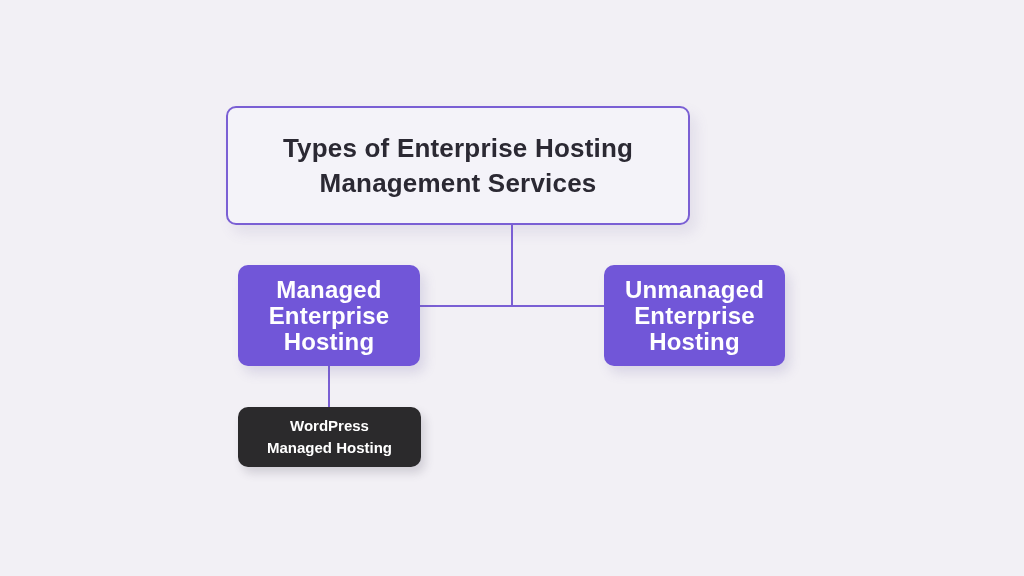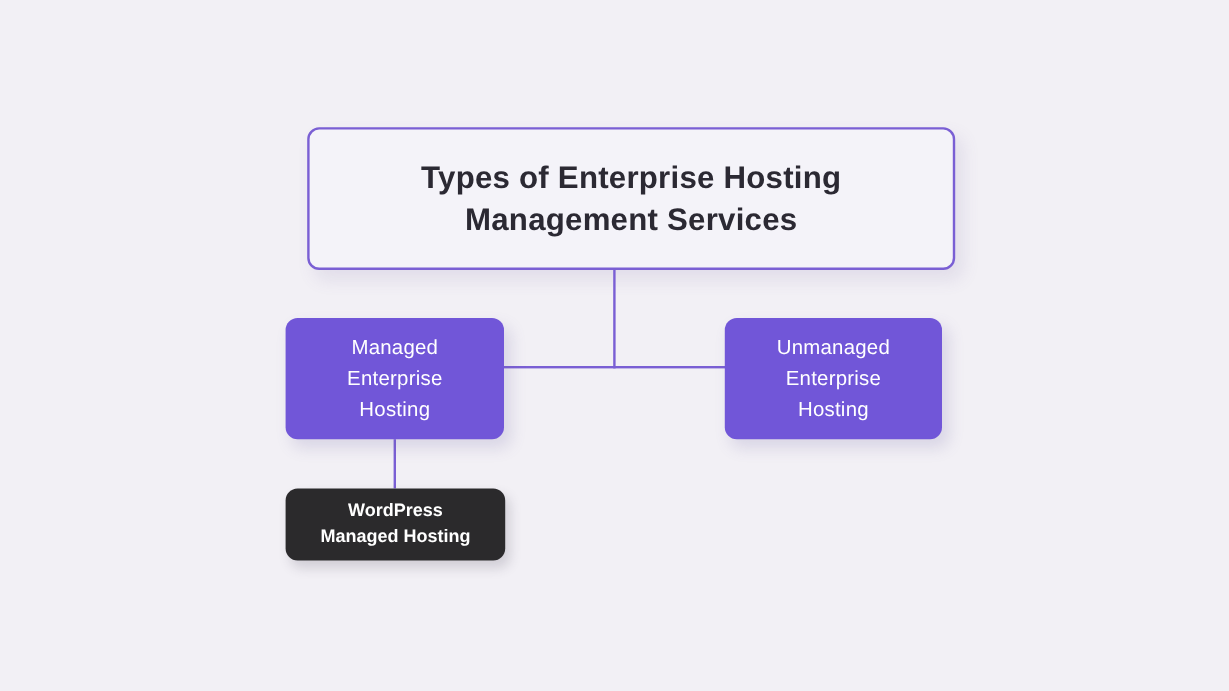--- a/index.html
+++ b/index.html
@@ -17,42 +17,42 @@
   }
   .node {
     position: absolute;
     display: flex;
     align-items: center;
     justify-content: center;
     text-align: center;
     border-radius: 10px;
   }
   .node-root {
-    left: 256px; top: 106px;
-    width: 540px; height: 119px;
+    left: 226px; top: 106px;
+    width: 464px; height: 119px;
     background: var(--root-bg, #f4f3f9);
     border: 2px solid var(--accent-purple-border, #7a5fd4);
     box-shadow: 6px 8px 14px rgba(104, 92, 160, 0.12);
   }
   .node-root .label {
     max-width: 450px;
     font-size: 26px;
     font-weight: 700;
     line-height: 35px;
     color: var(--title-text, #2b2933);
     letter-spacing: 0.2px;
   }
   .node-purple {
     width: 182px; height: 101px;
     background: var(--accent-purple, #7156d8);
     box-shadow: 5px 7px 12px rgba(104, 92, 160, 0.18);
   }
   .node-purple .label {
-    font-size: 17px;
-    font-weight: 400;
+    font-size: 24px;
+    font-weight: 700;
     line-height: 26px;
     color: var(--node-text-light, #ffffff);
     padding: 0 30px;
     letter-spacing: 0.2px;
   }
   .node-managed   { left: 238px; top: 265px; }
   .node-unmanaged { left: 604px; top: 265px; width: 181px; }
   .node-dark {
     left: 238px; top: 407px;
     width: 183px; height: 60px;

